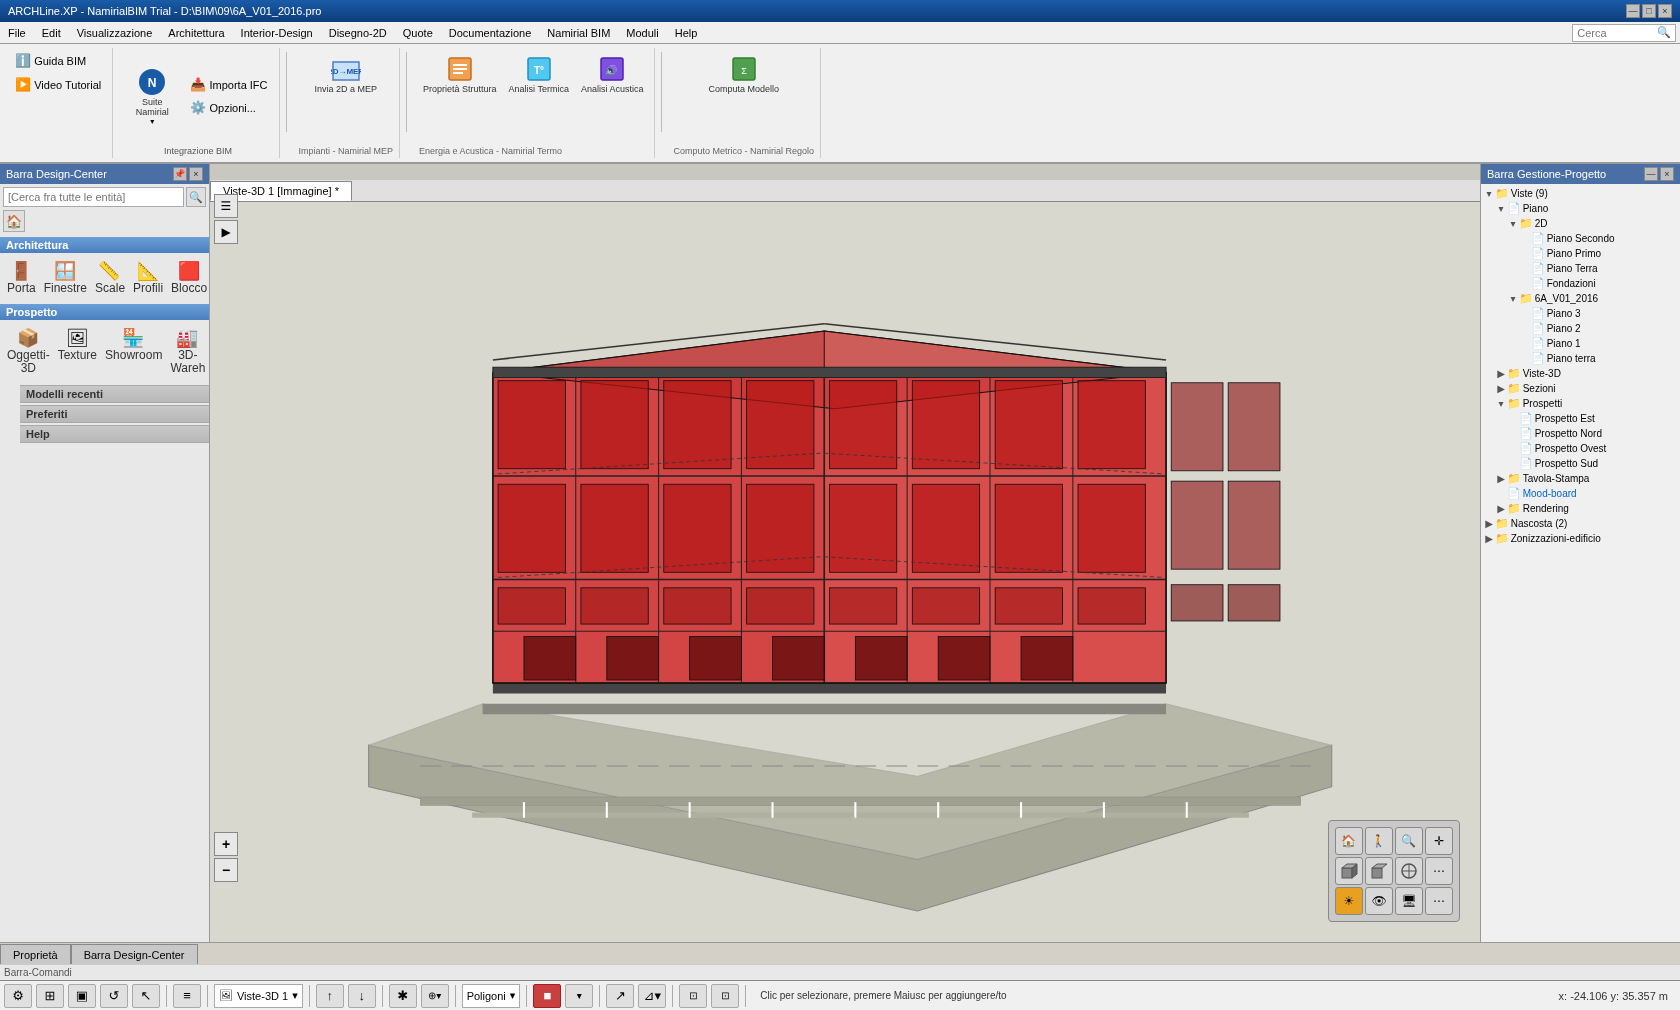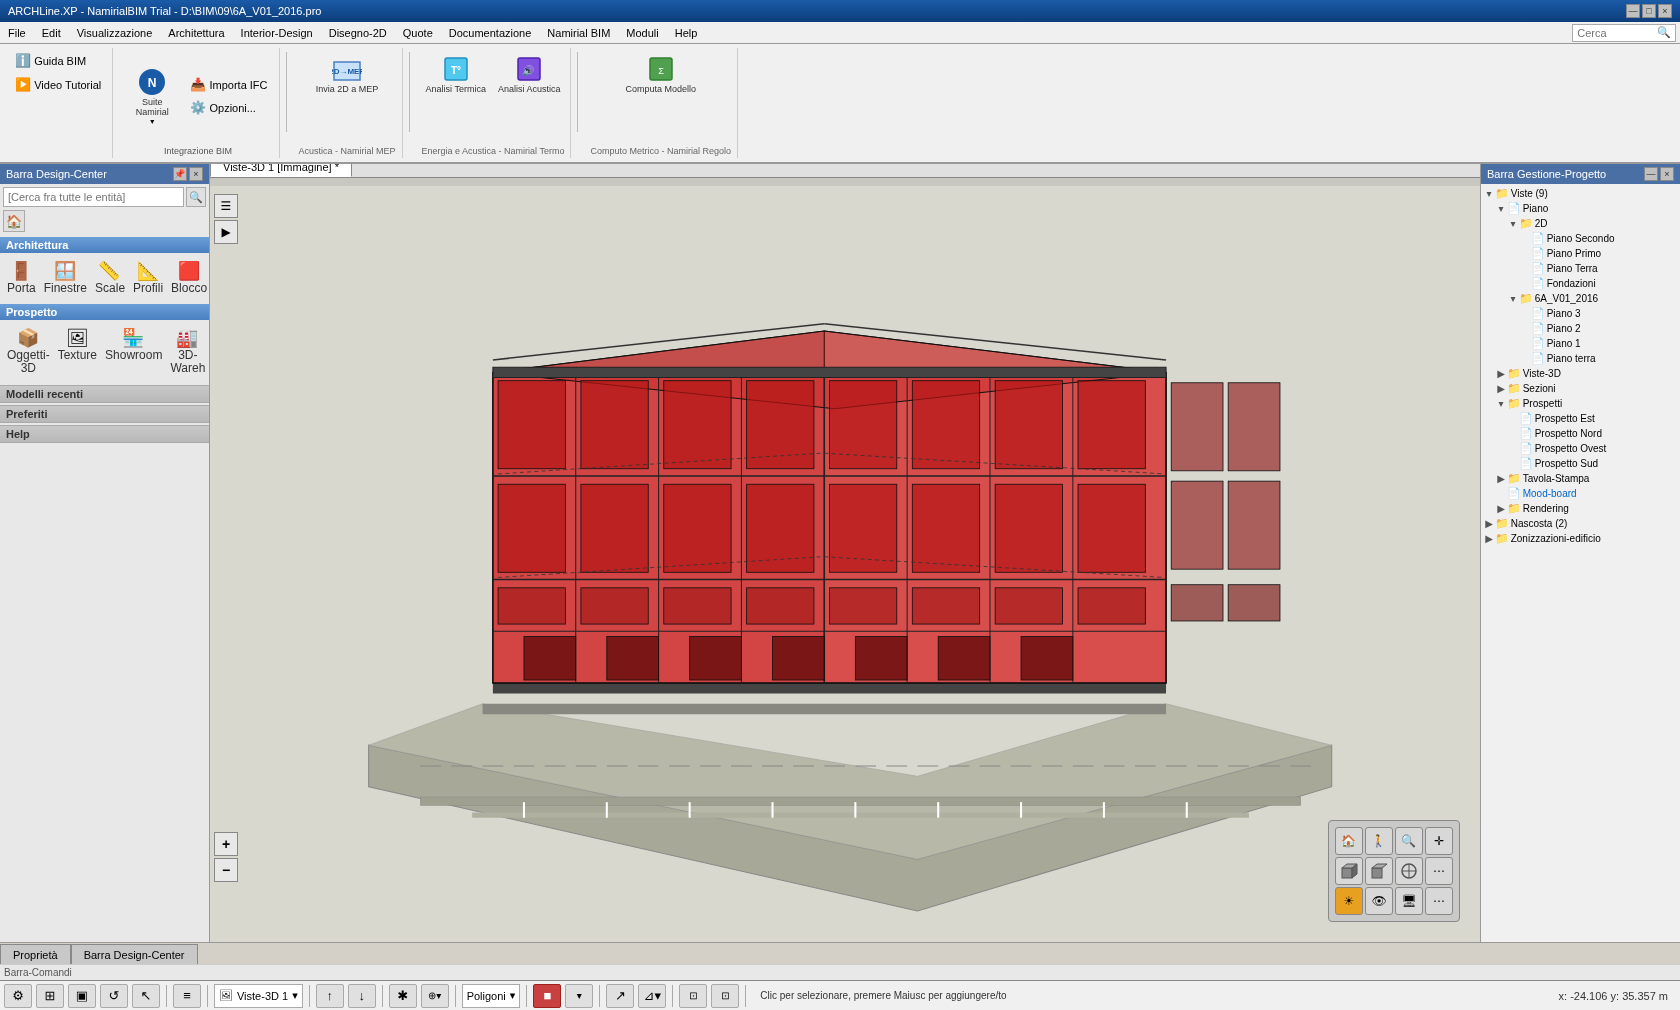--- a/index.html
+++ b/index.html
@@ -171,37 +171,38 @@
     .collapsible-section {
       background: linear-gradient(to bottom, #c8c8c8, #b8b8b8);
       padding: 2px 6px;
       font-size: 11px;
       font-weight: bold;
       color: #333;
       cursor: pointer;
       border-top: 1px solid #aaa;
       border-bottom: 1px solid #aaa;
       margin-top: 2px;
+      margin-left: 20px;
     }
 
     
     #canvas-area {
       flex: 1;
       background: #c8c8c0;
       position: relative;
       overflow: hidden;
     }
     #canvas-tabs {
-      height: 14px;
+      height: 22px;
       background: #e0e0e0;
       display: flex;
       align-items: flex-end;
       border-bottom: 1px solid #888;
       position: absolute;
-      top: 0; left: 0; right: 0;
+      top: 16px; left: 0; right: 0;
       z-index: 10;
     }
     .canvas-tab {
       padding: 2px 12px;
       background: #d0d0d0;
       border: 1px solid #888;
       border-bottom: none;
       cursor: pointer;
       font-size: 11px;
       height: 20px;
@@ -498,27 +499,38 @@
   <div class="namirial-group" style="flex-direction:column;align-items:center;">
     <div class="toolbar-btn">
       <div class="icon-area">
         <svg width="30" height="30" viewBox="0 0 30 30">
           <rect x="2" y="8" width="26" height="18" fill="#c8e0f8" stroke="#4a7fc0" stroke-width="1.5"></rect>
           <text x="15" y="20" text-anchor="middle" fill="#1a5ba8" font-size="8" font-weight="bold">2D→MEP</text>
         </svg>
       </div>
       <span class="btn-label">Invia 2D a MEP</span>
     </div>
-    <div class="namirial-group-label">Acustica - Namirial MEP</div>
+    <div class="namirial-group-label">Impianti - Namirial MEP</div>
   </div>
 
   <div class="toolbar-sep"></div>
 
   <div class="namirial-group" style="flex-direction:column;align-items:flex-start;">
     <div style="display:flex;gap:4px;flex:1;">
+      <div class="toolbar-btn">
+        <div class="icon-area">
+          <svg width="30" height="30" viewBox="0 0 30 30">
+            <rect x="4" y="4" width="22" height="22" fill="#f0a050" stroke="#c07020" stroke-width="1.5" rx="2"></rect>
+            <rect x="8" y="10" width="14" height="2" fill="white"></rect>
+            <rect x="8" y="14" width="14" height="2" fill="white"></rect>
+            <rect x="8" y="18" width="10" height="2" fill="white"></rect>
+          </svg>
+        </div>
+        <span class="btn-label">Proprietà Struttura</span>
+      </div>
       <div class="toolbar-btn">
         <div class="icon-area">
           <svg width="30" height="30" viewBox="0 0 30 30">
             <rect x="4" y="4" width="22" height="22" fill="#50c8f0" stroke="#2090c0" stroke-width="1.5" rx="2"></rect>
             <text x="15" y="20" text-anchor="middle" fill="white" font-size="10" font-weight="bold">T°</text>
           </svg>
         </div>
         <span class="btn-label">Analisi Termica</span>
       </div>
       <div class="toolbar-btn">

